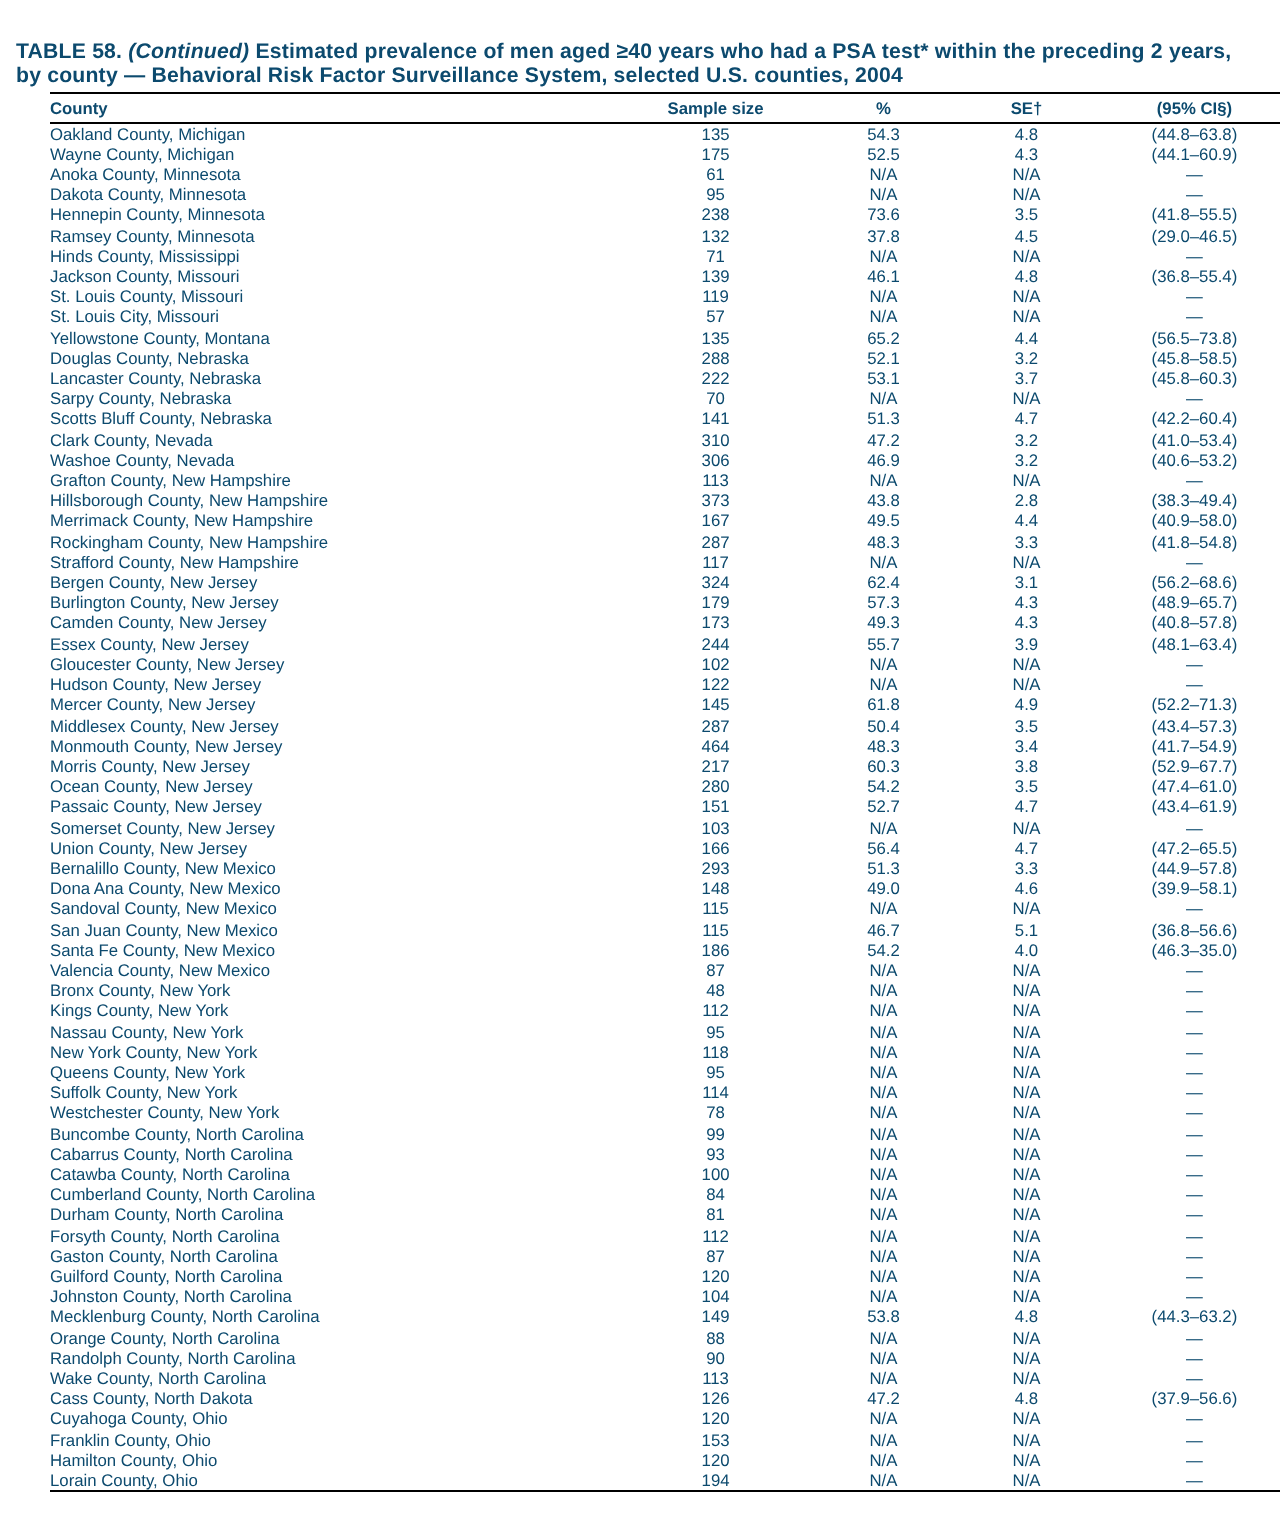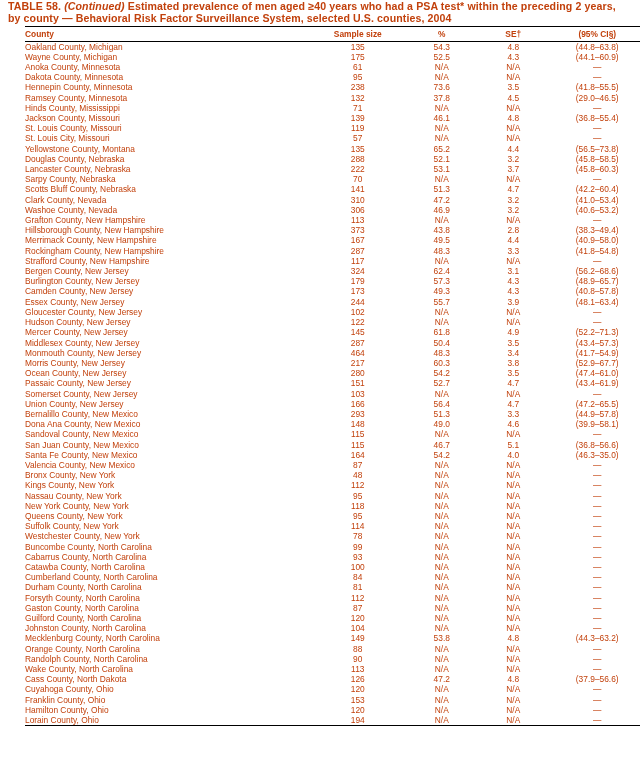--- a/index.html
+++ b/index.html
@@ -4,23 +4,23 @@
 <style>
   html, body {
     margin: 0;
     padding: 0;
     background: #ffffff;
   }
   .page {
     width: 640px;
     height: 757px;
     box-sizing: border-box;
-    padding: 0 10px 2px 8px;
+    padding: 20px 10px 2px 8px;
     background: #ffffff;
-    color: #c2410c;
+    color: #0c4a6e;
     font-family: "Liberation Sans", sans-serif;
     overflow: hidden;
   }
   .table-title {
     font-size: 10.6px;
     line-height: 12.2px;
     font-weight: bold;
     letter-spacing: 0.1px;
     margin-bottom: 2px;
   }
@@ -350,21 +350,21 @@
         </tr>
         <tr>
           <td class="col0">San Juan County, New Mexico</td>
           <td class="col1">115</td>
           <td class="col2">46.7</td>
           <td class="col3">5.1</td>
           <td class="col4">(36.8–56.6)</td>
         </tr>
         <tr>
           <td class="col0">Santa Fe County, New Mexico</td>
-          <td class="col1">164</td>
+          <td class="col1">186</td>
           <td class="col2">54.2</td>
           <td class="col3">4.0</td>
           <td class="col4">(46.3–35.0)</td>
         </tr>
         <tr>
           <td class="col0">Valencia County, New Mexico</td>
           <td class="col1">87</td>
           <td class="col2">N/A</td>
           <td class="col3">N/A</td>
           <td class="col4">—</td>

